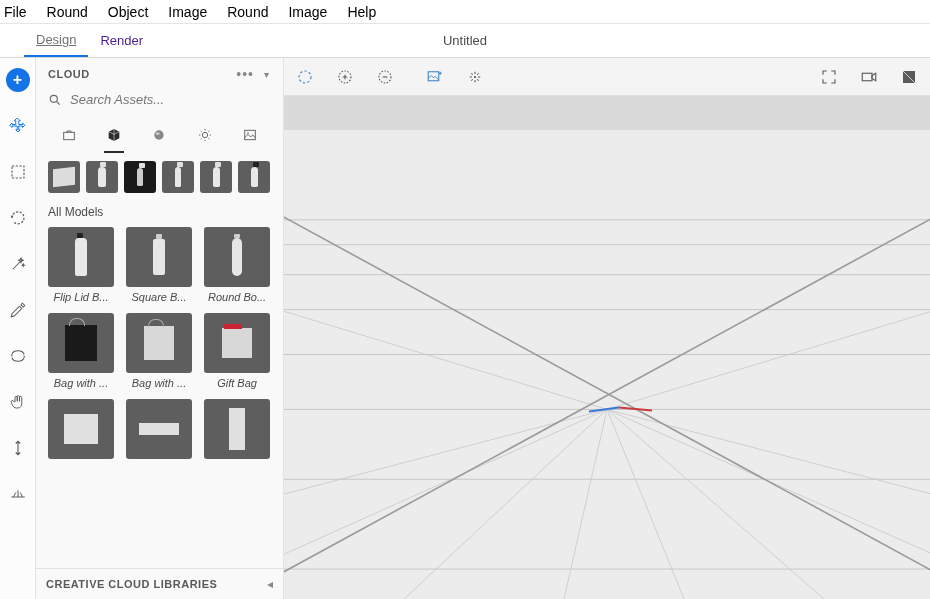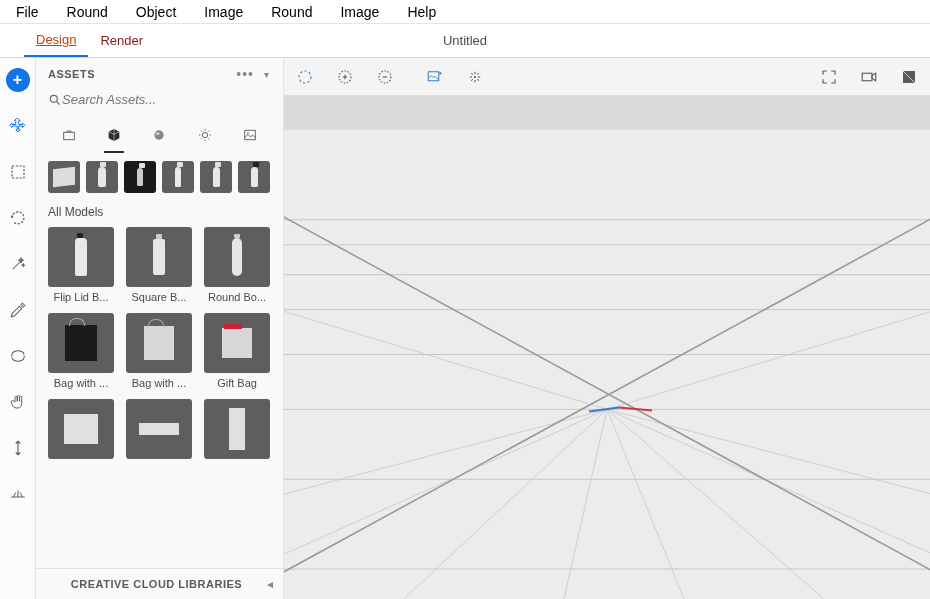--- a/index.html
+++ b/index.html
@@ -1,65 +1,65 @@
 <!DOCTYPE html>
 <html><head>
 <meta charset="utf-8">
 <style>
   * { box-sizing: border-box; margin: 0; padding: 0; font-family: "Segoe UI", Arial, sans-serif; }
   html, body { width: 930px; height: 599px; overflow: hidden; background: #fff; }
   
   
-  .menubar { height: 24px; display: flex; align-items: center; padding: 0 16px; border-bottom: 1px solid #e5e5e5; font-size: 14px; gap: 8px; }
+  .menubar { height: 24px; display: flex; align-items: center; padding: 0 4px; border-bottom: 1px solid #e5e5e5; font-size: 14px; }
   .menubar-item { padding: 0 10px; cursor: default; }
   .menubar-item:first-child { padding-left: 0; }
   
   
   .subheader { height: 34px; display: flex; align-items: center; border-bottom: 1px solid #d8d8d8; position: relative; }
   .mode-tabs { display: flex; align-items: center; padding-left: 24px; }
-  .mode-tab { padding: 8px 12px 8px 12px; font-size: 13px; color: #7f1d1d; cursor: default; }
-  .mode-tab.active { color: #c2410c; border-bottom: 2px solid #1473e6; font-weight: 500; text-decoration: underline; }
+  .mode-tab { padding: 8px 12px 8px 12px; font-size: 13px; color: #4c1d95; cursor: default; }
+  .mode-tab.active { color: #737373; border-bottom: 2px solid #1473e6; font-weight: 500; text-decoration: underline; }
   .doc-title { position: absolute; left: 50%; transform: translateX(-50%); font-size: 13px; color: #4a4a4a; }
   
   
   .main { display: flex; height: calc(599px - 24px - 34px); }
   
   
   .left-toolbar { width: 36px; background: #fcfcfc; border-right: 1px solid #e3e3e3; display: flex; flex-direction: column; align-items: center; padding-top: 8px; gap: 18px; }
   .tb-btn { width: 28px; height: 28px; display: flex; align-items: center; justify-content: center; cursor: default; }
   .add-btn { width: 24px; height: 24px; border-radius: 50%; background: #1473e6; color: #fff; display: flex; align-items: center; justify-content: center; font-size: 16px; font-weight: bold; }
   .tb-icon { width: 18px; height: 18px; }
   
   
   .assets-panel { width: 248px; background: #f9f9f9; border-right: 1px solid #e3e3e3; display: flex; flex-direction: column; }
   .panel-hdr { display: flex; align-items: center; padding: 8px 10px 4px 12px; }
   .panel-title { font-size: 11px; letter-spacing: 0.5px; color: #5a5a5a; font-weight: 600; flex: 1; }
   .panel-opts { color: #888; font-size: 14px; padding: 0 6px; cursor: default; letter-spacing: 1px;}
   .panel-caret { color: #888; font-size: 10px; padding: 0 4px; cursor: default; }
   
-  .search-row { display: flex; align-items: center; padding: 6px 12px; }
+  .search-row { display: flex; align-items: center; padding: 6px 12px; gap: 8px; }
   .search-icon { color: #6a6a6a; }
   .search-input { border: none; background: transparent; font-size: 13px; font-style: italic; color: #888; outline: none; flex: 1; }
   
   .cat-row { display: flex; align-items: center; justify-content: space-around; padding: 8px 10px 6px 10px; }
   .cat-btn { width: 32px; height: 28px; display: flex; align-items: center; justify-content: center; cursor: default; position: relative; }
   .cat-btn.active::after { content: ""; position: absolute; bottom: -4px; left: 6px; right: 6px; height: 2px; background: #2b2b2b; }
   
   .panel-scroll { flex: 1; overflow-y: auto; padding: 6px 8px 4px 12px; }
   .section-title { font-size: 12px; color: #4a4a4a; margin: 6px 0 8px 0; }
   
   .recent-row { display: flex; gap: 6px; margin-bottom: 12px; }
   .recent-thumb { width: 32px; height: 32px; background: #5e5e5e; border-radius: 3px; display: flex; align-items: center; justify-content: center; }
   
   .model-grid { display: flex; flex-wrap: wrap; gap: 10px 12px; }
   .model-item { width: 66px; display: flex; flex-direction: column; align-items: center; cursor: default; }
   .model-thumb { width: 66px; height: 60px; background: #5e5e5e; border-radius: 3px; display: flex; align-items: center; justify-content: center; }
-  .model-label { font-size: 11px; color: #4a4a4a; margin-top: 4px; white-space: nowrap; overflow: hidden; text-overflow: ellipsis; max-width: 66px; text-align: center; }
-  
-  .cc-lib { border-top: 1px solid #e0e0e0; padding: 8px 10px; display: flex; align-items: center; text-align: center; }
+  .model-label { font-size: 11px; color: #4a4a4a; margin-top: 4px; white-space: nowrap; overflow: hidden; text-overflow: ellipsis; max-width: 66px; text-align: center; font-style: italic; }
+  
+  .cc-lib { border-top: 1px solid #e0e0e0; padding: 8px 10px; display: flex; align-items: center; }
   .cc-lib-title { font-size: 11px; letter-spacing: 0.5px; color: #5a5a5a; font-weight: 600; flex: 1; }
   .cc-caret { color: #888; font-size: 12px; }
   
   
   .viewport-wrap { flex: 1; display: flex; flex-direction: column; }
   .viewport-toolbar { height: 38px; background: #f4f4f4; border-bottom: 1px solid #e0e0e0; display: flex; align-items: center; padding: 0 10px; gap: 18px; }
   .vt-group { display: flex; gap: 18px; align-items: center; }
   .vt-spacer { flex: 1; }
   .vt-btn { width: 22px; height: 22px; display: flex; align-items: center; justify-content: center; cursor: default; }
   
@@ -161,21 +161,21 @@
     </div>
     <div class="tb-btn">
       <svg class="tb-icon" viewBox="0 0 24 24">
           <path d="M3 16h18M6 16l3-6M18 16l-3-6M12 16V7" fill="none" stroke="#5a5a5a" stroke-width="1.3"></path>
         </svg>
     </div>
   </div>
 
   <div class="assets-panel">
     <div class="panel-hdr">
-      <div class="panel-title">ASSETS</div>
+      <div class="panel-title">CLOUD</div>
       <div class="panel-opts">•••</div>
       <div class="panel-caret">▾</div>
     </div>
     <div class="search-row">
       <svg width="14" height="14" viewBox="0 0 24 24" class="search-icon">
           <circle cx="10" cy="10" r="6" fill="none" stroke="#6a6a6a" stroke-width="2"></circle>
           <path d="M15 15l5 5" stroke="#6a6a6a" stroke-width="2"></path>
         </svg>
       <input class="search-input" placeholder="Search Assets..." style="">
     </div>

